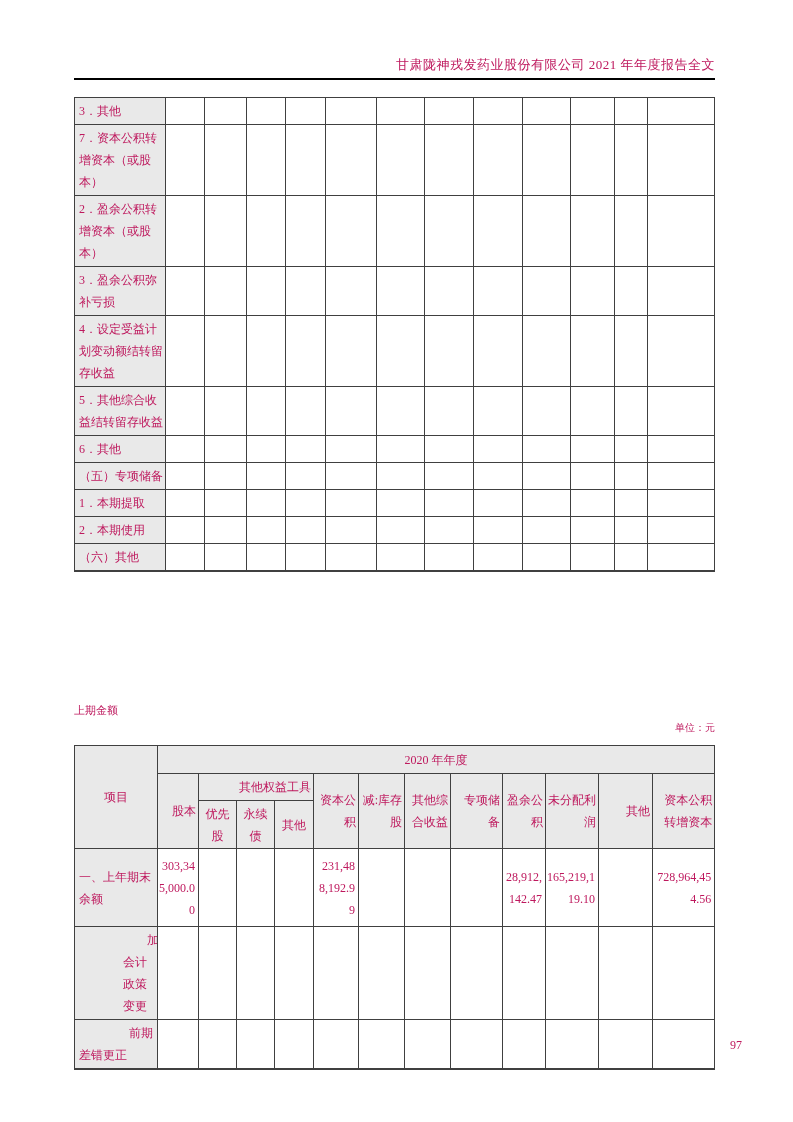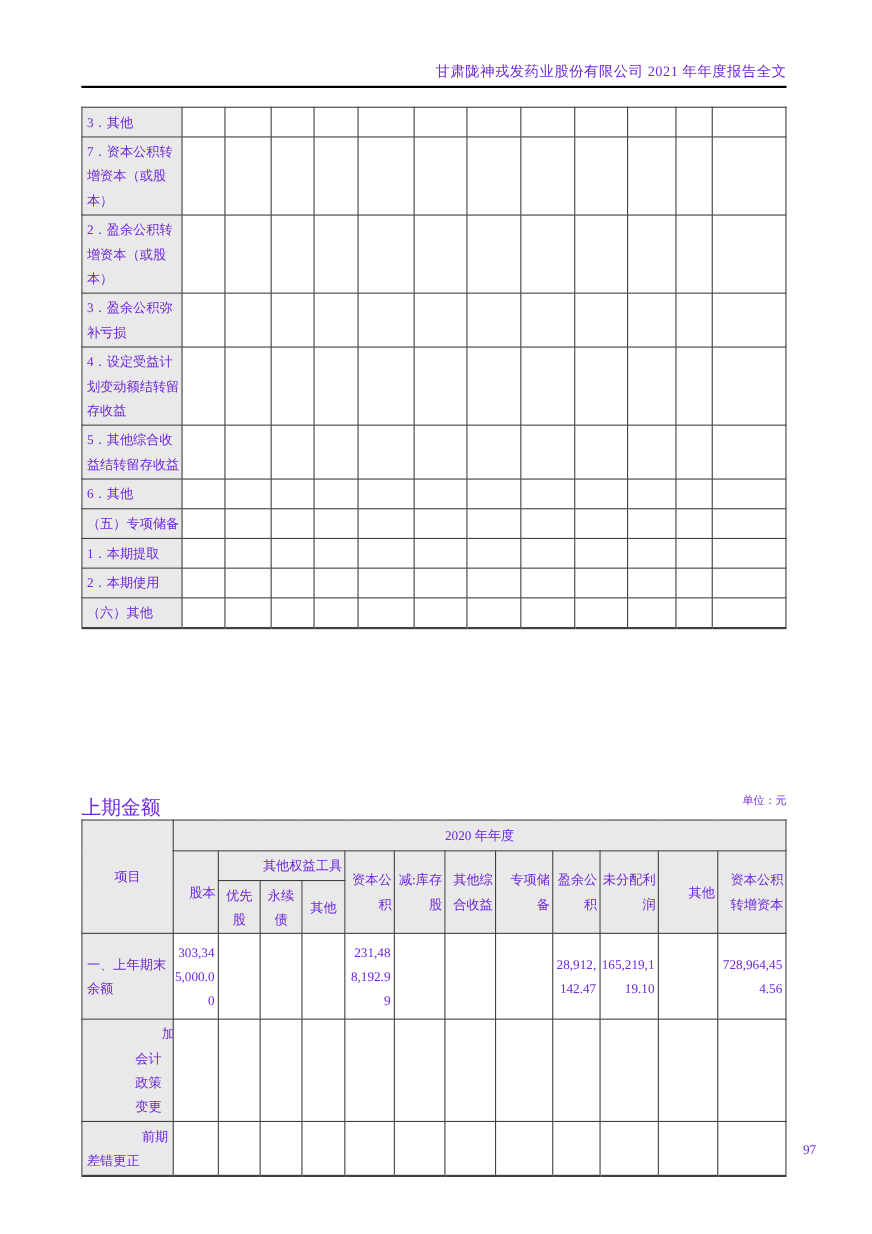--- a/index.html
+++ b/index.html
@@ -1,23 +1,23 @@
 <!DOCTYPE html>
 <html><head>
 <meta charset="utf-8">
 <style>
   html,body { margin:0; padding:0; background:#888; }
   .page {
     position:relative; width:793px; height:1122px; margin:0 auto;
     background:#ffffff; overflow:hidden;
-    font-family:"Liberation Serif","DejaVu Serif",serif; color:#6d28d9;
+    font-family:"Liberation Serif","DejaVu Serif",serif; color:#be185d;
   }
   .doc-header { position:absolute; top:56px; right:78px; font-size:13px; letter-spacing:0.5px; }
   .header-rule { position:absolute; left:74px; top:78px; width:641px; height:2px; background:#000; }
-  .section-label { position:absolute; left:74px; top:722px; font-size:18px; }
+  .section-label { position:absolute; left:74px; top:703px; font-size:11px; }
   .unit-label { position:absolute; right:78px; top:721px; font-size:10px; }
   .page-number { position:absolute; left:730px; top:1038px; font-size:12px; }
 
   table { border-collapse:collapse; table-layout:fixed; position:absolute; left:74px; background:#fff; }
   .t1 { top:97px;  width:641px; }
   .t2 { top:745px; width:641px; }
   td, th {
     border:1px solid #404040; font-size:12px; line-height:22px;
     padding:1px 2px; vertical-align:middle; font-weight:normal; overflow:hidden;
   }

